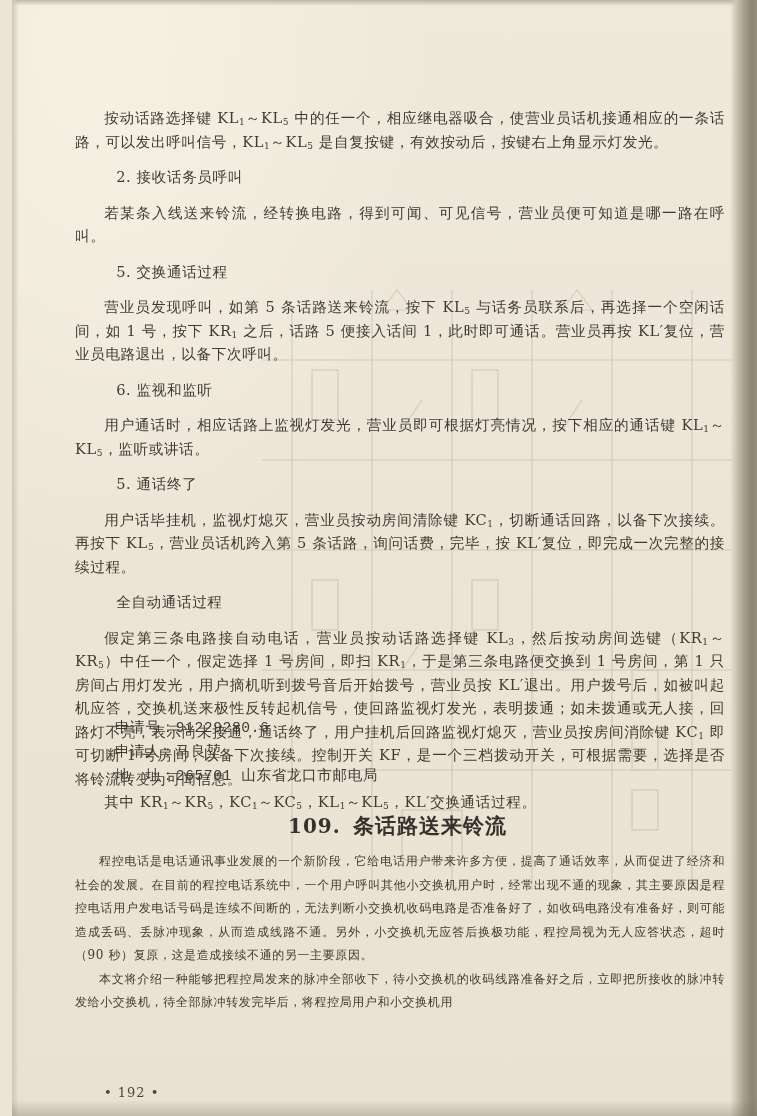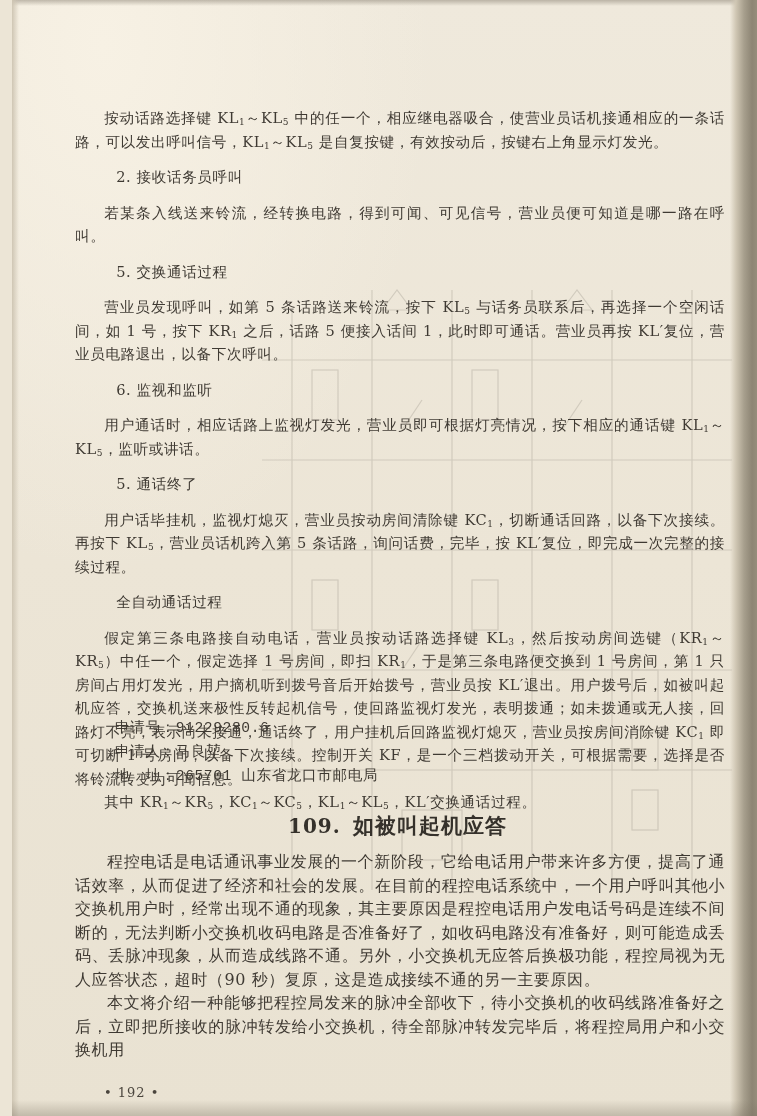--- a/index.html
+++ b/index.html
@@ -111,21 +111,21 @@
       font-family: "DejaVu Serif", serif;
       font-weight: bold;
       font-size: 20px;
       margin-right: 4px;
     }
     .text2 {
       position: absolute;
       left: 63px;
       top: 850px;
       width: 650px;
-      font-size: 16px;
+      font-size: 12px;
       line-height: 23.5px;
       letter-spacing: 0.6px;
     }
     .page-number {
       position: absolute;
       left: 92px;
       top: 1085px;
       font-size: 13px;
       letter-spacing: 1px;
       color: #4a453d;
@@ -191,21 +191,21 @@
     <span class="meta-row">
       <span>申请人：</span><span>马良堃</span>
     </span>
     <span class="meta-row">
       <span>地　址：</span><span>265701 山东省龙口市邮电局</span>
     </span>
   </div>
 
   <div class="section-title">
     <span class="section-num">109.</span>
-    <span>如被叫起机应答</span>
+    <span>条话路送来铃流</span>
   </div>
 
   <div class="text2" id="section-body">
       <p class="para"><span>程控电话是电话通讯事业发展的一个新阶段，它给电话用户带来许多方便，提高了通话效率，从而促进了经济和社会的发展。在目前的程控电话系统中，一个用户呼叫其他小交换机用户时，经常出现不通的现象，其主要原因是程控电话用户发电话号码是连续不间断的，无法判断小交换机收码电路是否准备好了，如收码电路没有准备好，则可能造成丢码、丢脉冲现象，从而造成线路不通。另外，小交换机无应答后换极功能，程控局视为无人应答状态，超时（90 秒）复原，这是造成接续不通的另一主要原因。</span></p>
       <p class="para"><span>本文将介绍一种能够把程控局发来的脉冲全部收下，待小交换机的收码线路准备好之后，立即把所接收的脉冲转发给小交换机，待全部脉冲转发完毕后，将程控局用户和小交换机用</span></p>
     </div>
 
   <div class="page-number">• 192 •</div>
 
   <div class="spine"></div>

